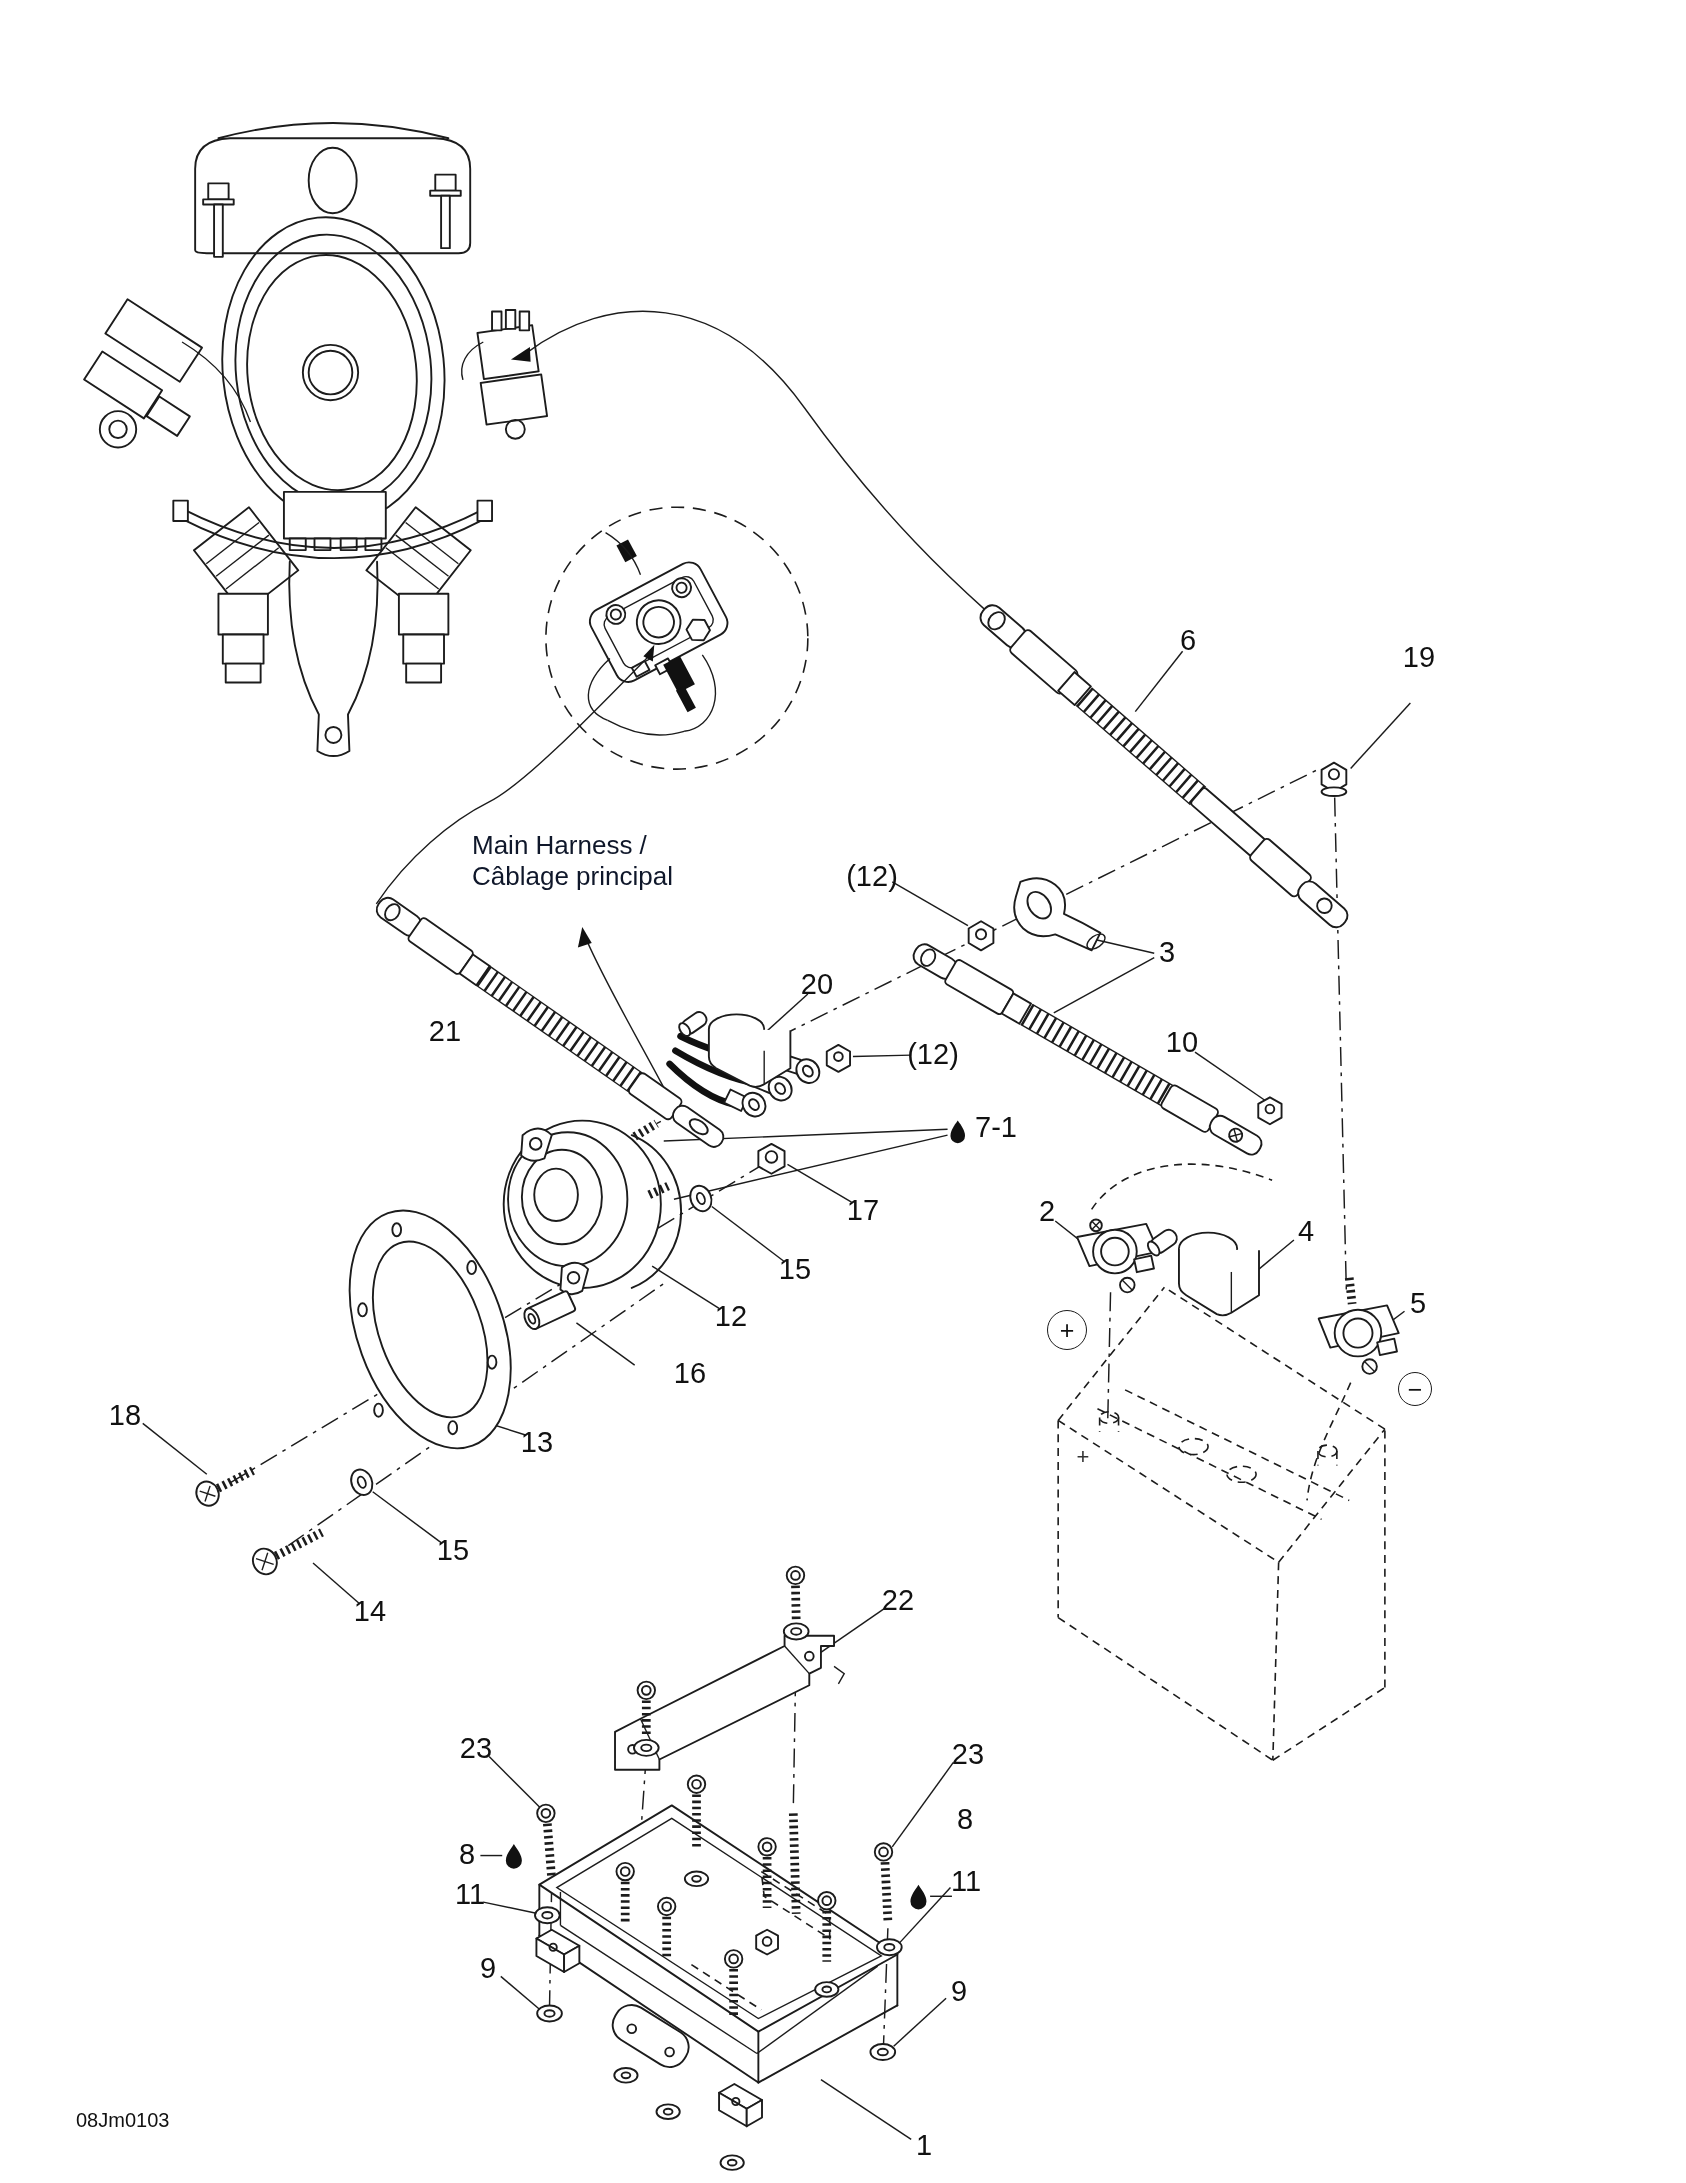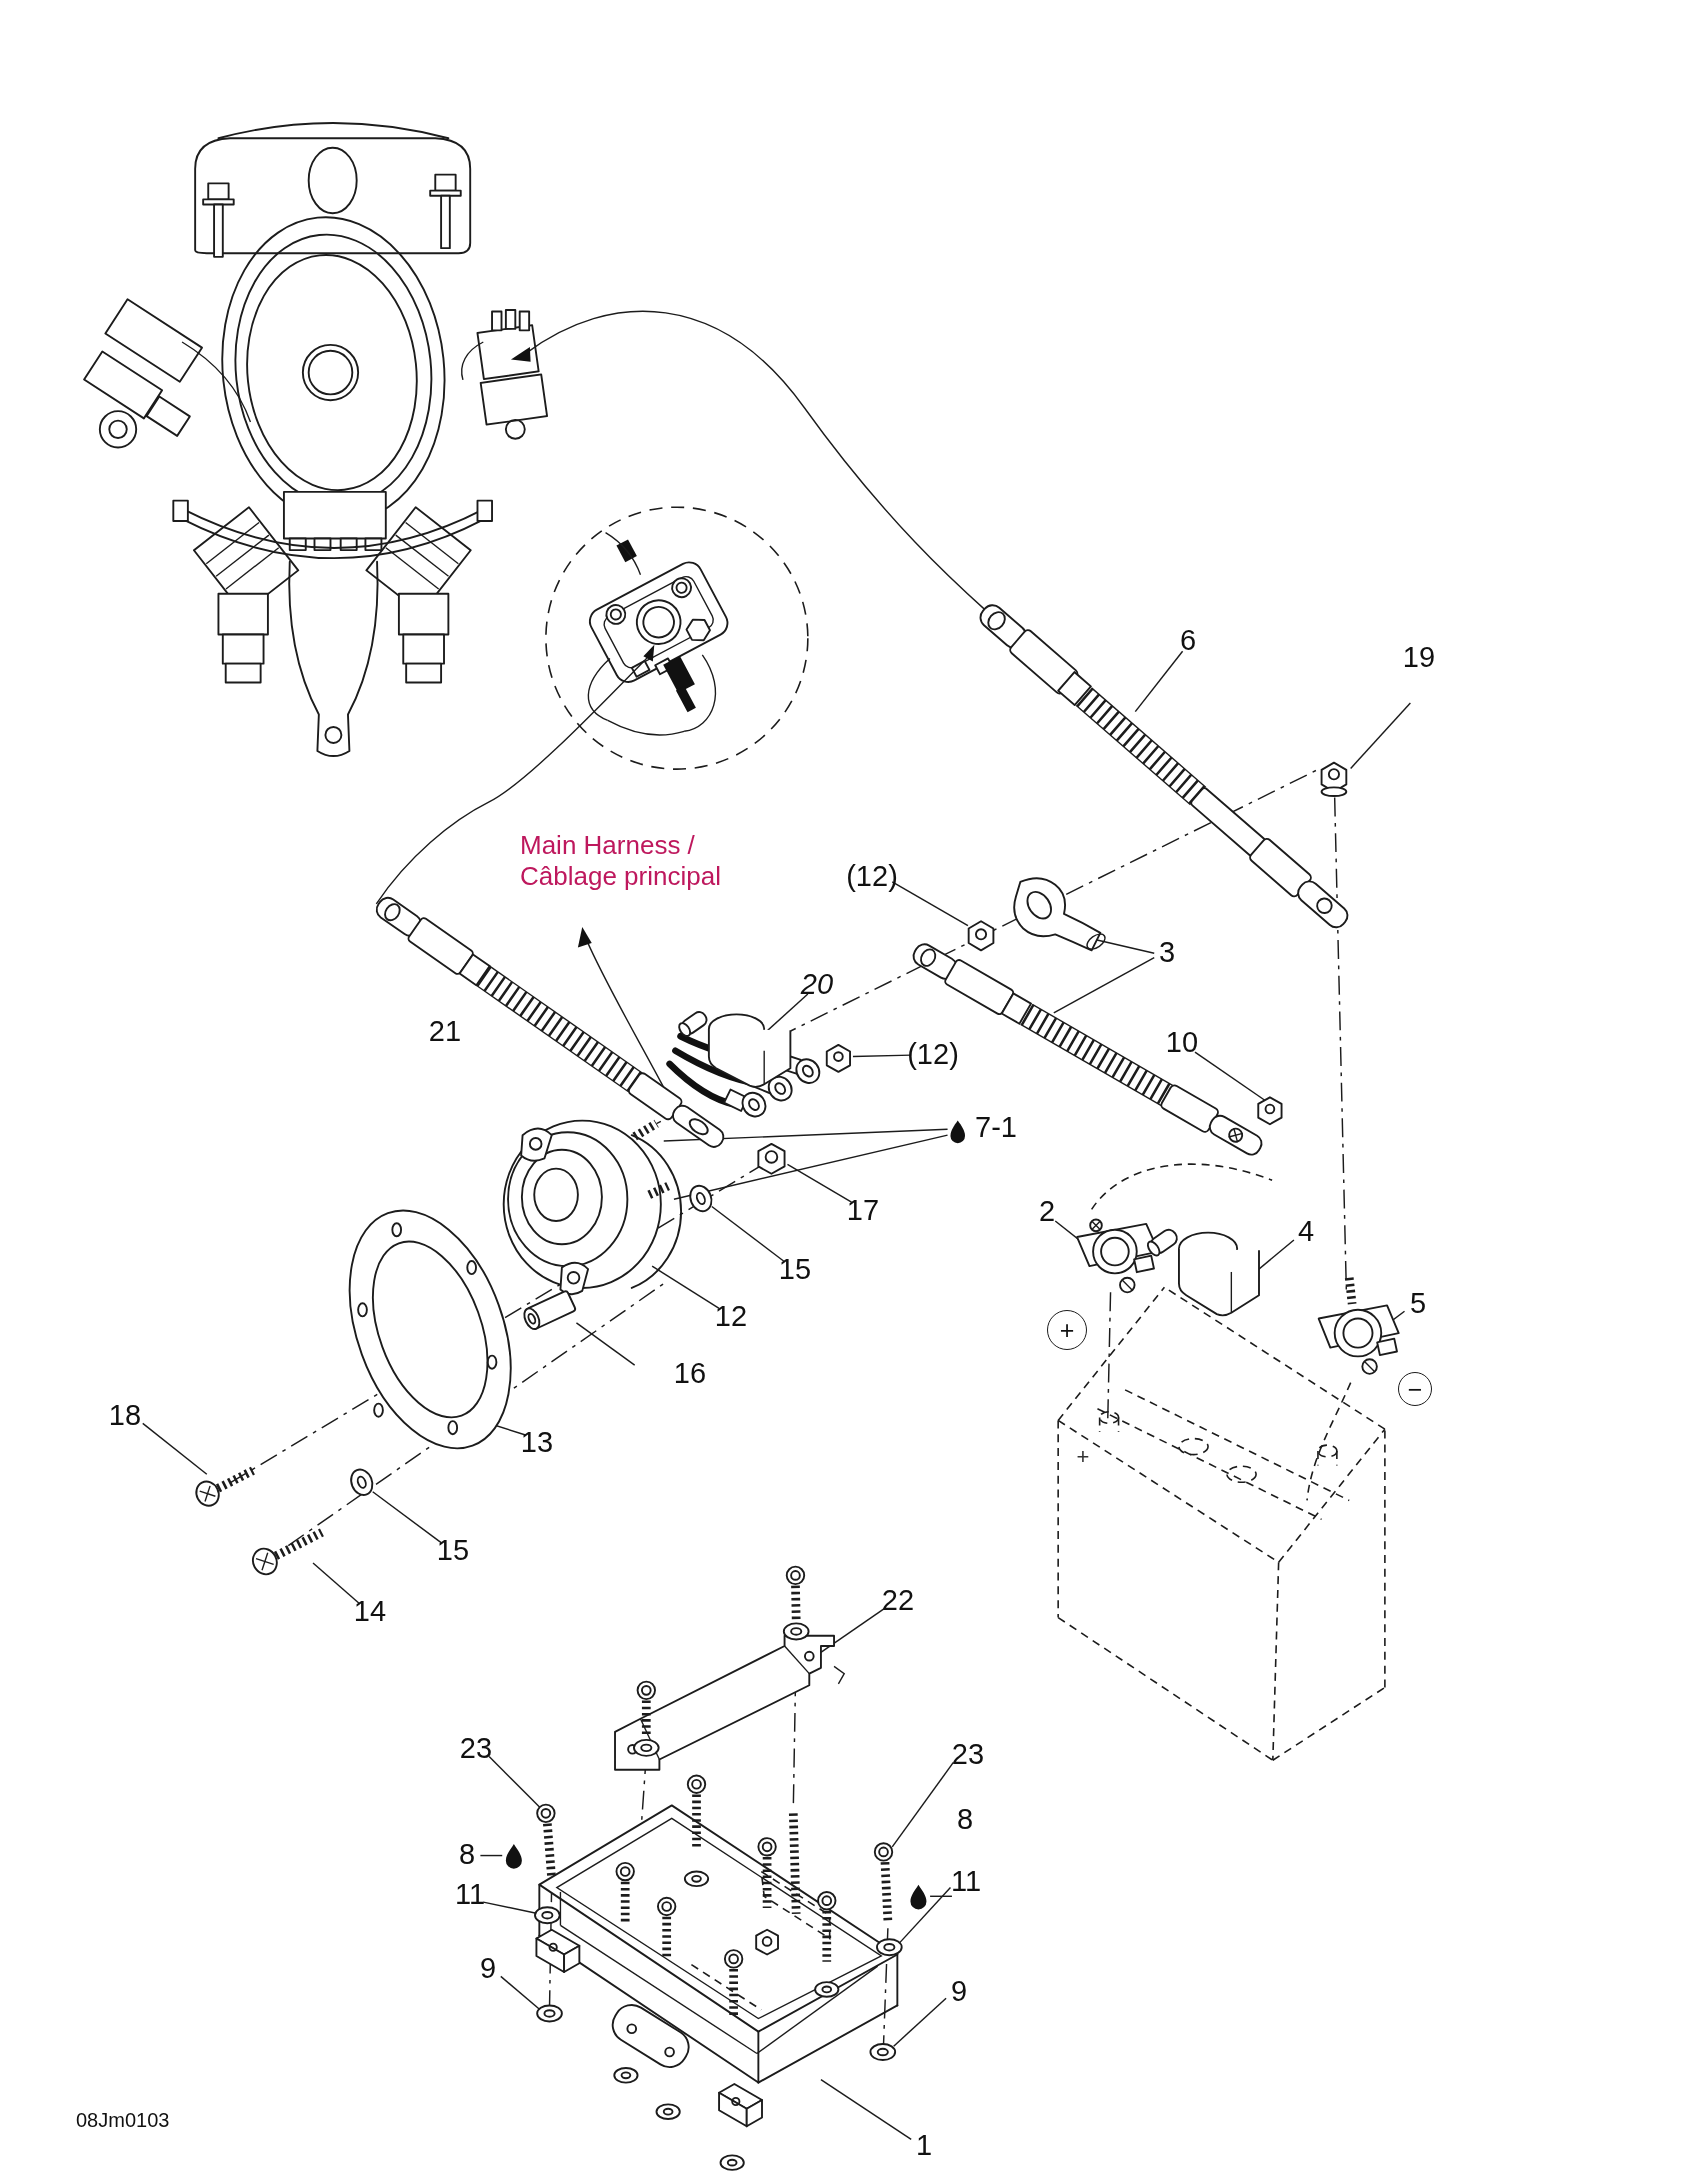--- a/index.html
+++ b/index.html
@@ -13,21 +13,21 @@
   .ld{fill:none;stroke:#1c1c1c;stroke-width:2.0;}
   .dd{fill:none;stroke:#1c1c1c;stroke-width:2.0;stroke-dasharray:26 9 5 9;}
   .dsh{fill:none;stroke:#1c1c1c;stroke-width:2.2;stroke-dasharray:11 8;}
   .rib{fill:none;stroke:#1c1c1c;stroke-width:32;stroke-dasharray:3.5 8.5;}
   .thr{fill:none;stroke:#1c1c1c;stroke-width:12;stroke-dasharray:3.5 5;}
   .blk{fill:#111;stroke:none;}
   .wire{fill:none;stroke:#111;stroke-width:9;stroke-linecap:round;}
   
   .callout{position:absolute;transform:translate(-50%,-50%);font-size:29px;line-height:1;
            white-space:nowrap;color:#111;}
-  .note{position:absolute;font-size:26px;line-height:1.18;color:#be185d;margin-left:48px;}
+  .note{position:absolute;font-size:26px;line-height:1.18;color:#0f172a;}
   .code{position:absolute;font-size:20px;color:#111;}
   .sym{position:absolute;transform:translate(-50%,-50%);border:1.9px solid #1c1c1c;border-radius:50%;
        display:flex;align-items:center;justify-content:center;font-size:25px;color:#111;background:#fff;}
   .batplus{position:absolute;transform:translate(-50%,-50%);font-size:22px;color:#333;}
 </style>
 </head>
 <body>
 
 <div class="stage">
 
@@ -583,21 +583,21 @@
   </g>
   <g transform="translate(1262,2607)">
     <path class="blk" d="M0,-17 C5,-9 11,-2 11,6 A11,11 0 1 1 -11,6 C-11,-2 -5,-9 0,-17 Z"></path>
   </g>
 </svg>
 
 <div id="labels-layer">
       <span class="callout" style="left: 1188px; top: 640px;">6</span>
       <span class="callout" style="left: 1419px; top: 657px;">19</span>
       <span class="callout" style="left: 872px; top: 876px;">(12)</span>
-      <span class="callout" style="left: 817px; top: 984px; font-style: italic;">20</span>
+      <span class="callout" style="left: 817px; top: 984px;">20</span>
       <span class="callout" style="left: 1167px; top: 952px;">3</span>
       <span class="callout" style="left: 1182px; top: 1042px;">10</span>
       <span class="callout" style="left: 445px; top: 1031px;">21</span>
       <span class="callout" style="left: 933px; top: 1054px;">(12)</span>
       <span class="callout" style="left: 996px; top: 1127px;">7-1</span>
       <span class="callout" style="left: 863px; top: 1210px;">17</span>
       <span class="callout" style="left: 795px; top: 1269px;">15</span>
       <span class="callout" style="left: 731px; top: 1316px;">12</span>
       <span class="callout" style="left: 646px; top: 1373px; margin-left: 44px;">16</span>
       <span class="callout" style="left: 537px; top: 1442px;">13</span>

